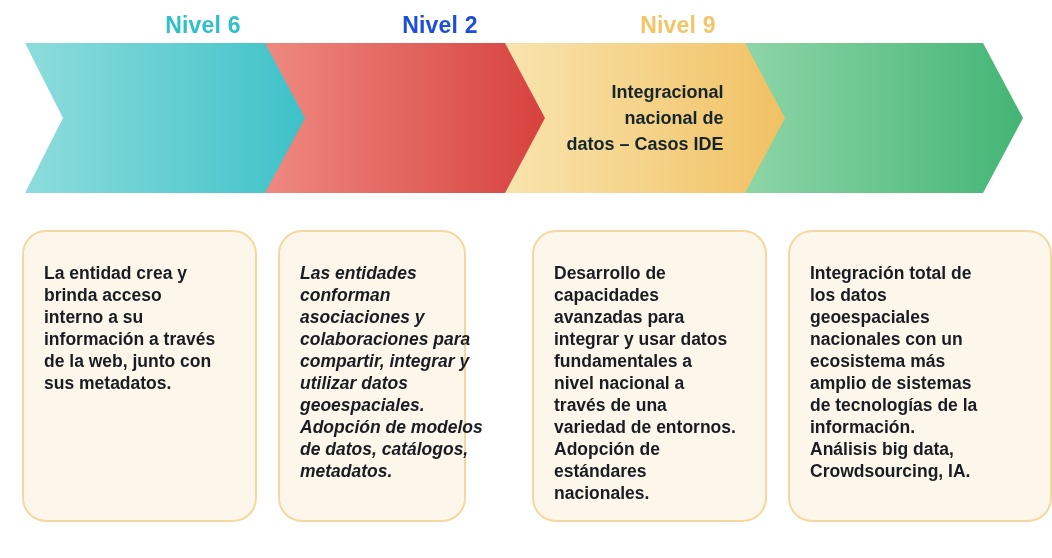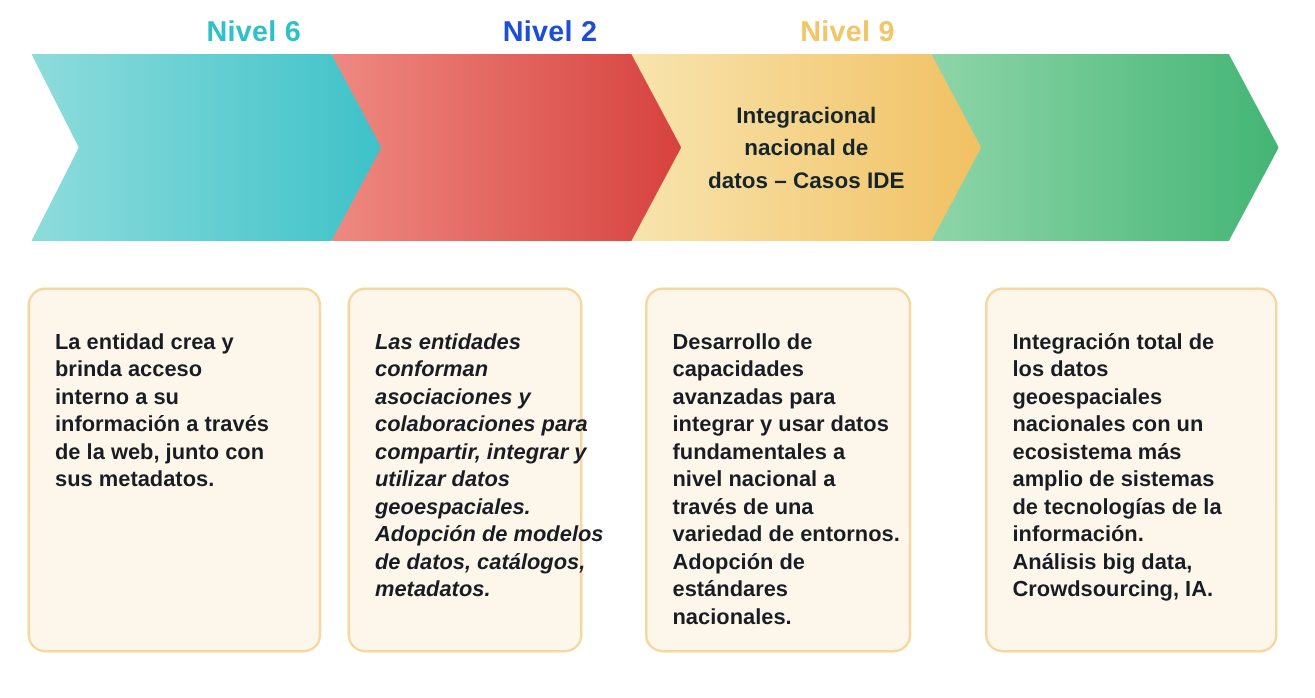--- a/index.html
+++ b/index.html
@@ -31,32 +31,32 @@
   .arrow-3{left:745px;z-index:1;width:278px;
     clip-path:polygon(0 0,238px 0,278px 75px,238px 150px,0 150px);}
 
   
   .arrow-label{
     position:absolute;top:43px;height:150px;width:230px;z-index:5;
     display:flex;align-items:center;justify-content:center;
     font-size:18px;font-weight:bold;line-height:26px;
     text-align:center;white-space:pre;color:#16242B;
   }
-  .al-0{left:49px;} .al-1{left:290px;} .al-2{left:530px;} .al-3{left:769px;}
+  .al-0{left:49px;} .al-1{left:290px;} .al-2{left:530px;text-align:right;} .al-3{left:769px;}
 
   
   .card{
     position:absolute;top:230px;height:292px;box-sizing:border-box;
-    border:2px solid #c2410c;border-radius:14px;background:#FDF7EB;
+    border:2px solid #c2410c;border-radius:24px;background:#FDF7EB;
     padding:30px 10px 10px 20px;
   }
   .card-0{left:22px;width:235px;}
   .card-1{left:278px;width:188px;font-style:italic;}
-  .card-2{left:516px;width:213px;}
-  .card-3{left:788px;width:234px;}
+  .card-2{left:532px;width:235px;}
+  .card-3{left:788px;width:264px;}
   .card-text{
     font-size:17.5px;font-weight:bold;line-height:22px;
     color:#191C22;white-space:pre;
   }
 </style>
 </head>
 <body>
 
 <div class="stage">
 

